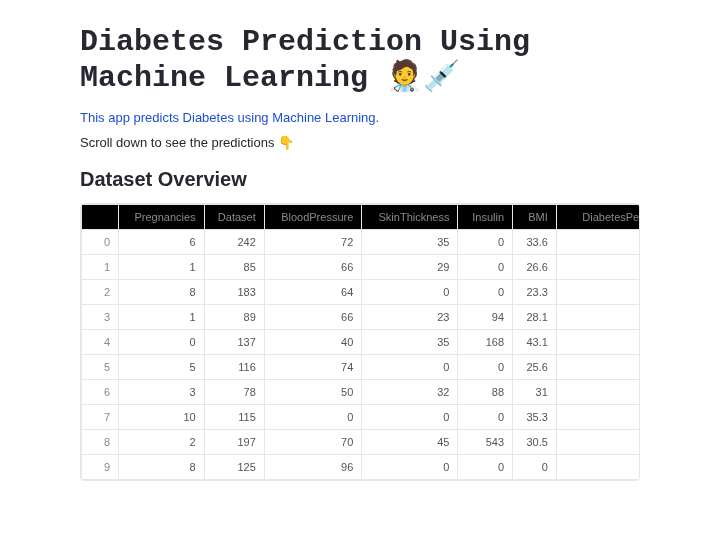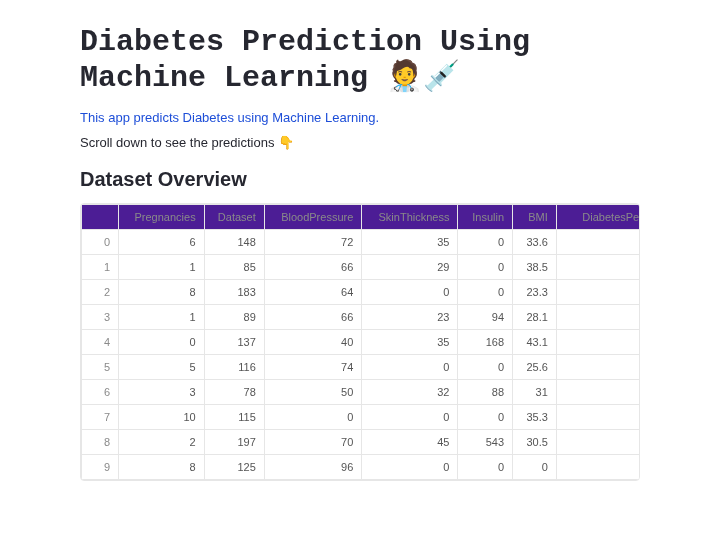--- a/index.html
+++ b/index.html
@@ -52,21 +52,21 @@
     border: 1px solid #e6e6e6;
     padding: 6px 8px;
     white-space: nowrap;
     text-align: right;
     font-weight: 400;
     color: #555;
   }
   thead th {
     color: #8a8a8a;
     font-weight: 400;
-    background: #4c1d95;
+    background: #000000;
   }
   thead th:first-child {
     color: #8a8a8a;
   }
   td.idx {
     color: #8a8a8a;
     text-align: right;
     min-width: 34px;
   }
   th.idx-head {
@@ -105,35 +105,35 @@
         <th class="c-st">SkinThickness</th>
         <th class="c-ins">Insulin</th>
         <th class="c-bmi">BMI</th>
         <th class="c-dpf">DiabetesPedigreeFunction</th>
       </tr>
     </thead>
     <tbody id="tbody">
         <tr>
           <td class="idx">0</td>
           <td>6</td>
-          <td>148</td>
+          <td>242</td>
           <td>72</td>
           <td>35</td>
           <td>0</td>
           <td>33.6</td>
           <td>0.627</td>
         </tr>
         <tr>
           <td class="idx">1</td>
           <td>1</td>
           <td>85</td>
           <td>66</td>
           <td>29</td>
           <td>0</td>
-          <td>38.5</td>
+          <td>26.6</td>
           <td>0.351</td>
         </tr>
         <tr>
           <td class="idx">2</td>
           <td>8</td>
           <td>183</td>
           <td>64</td>
           <td>0</td>
           <td>0</td>
           <td>23.3</td>

